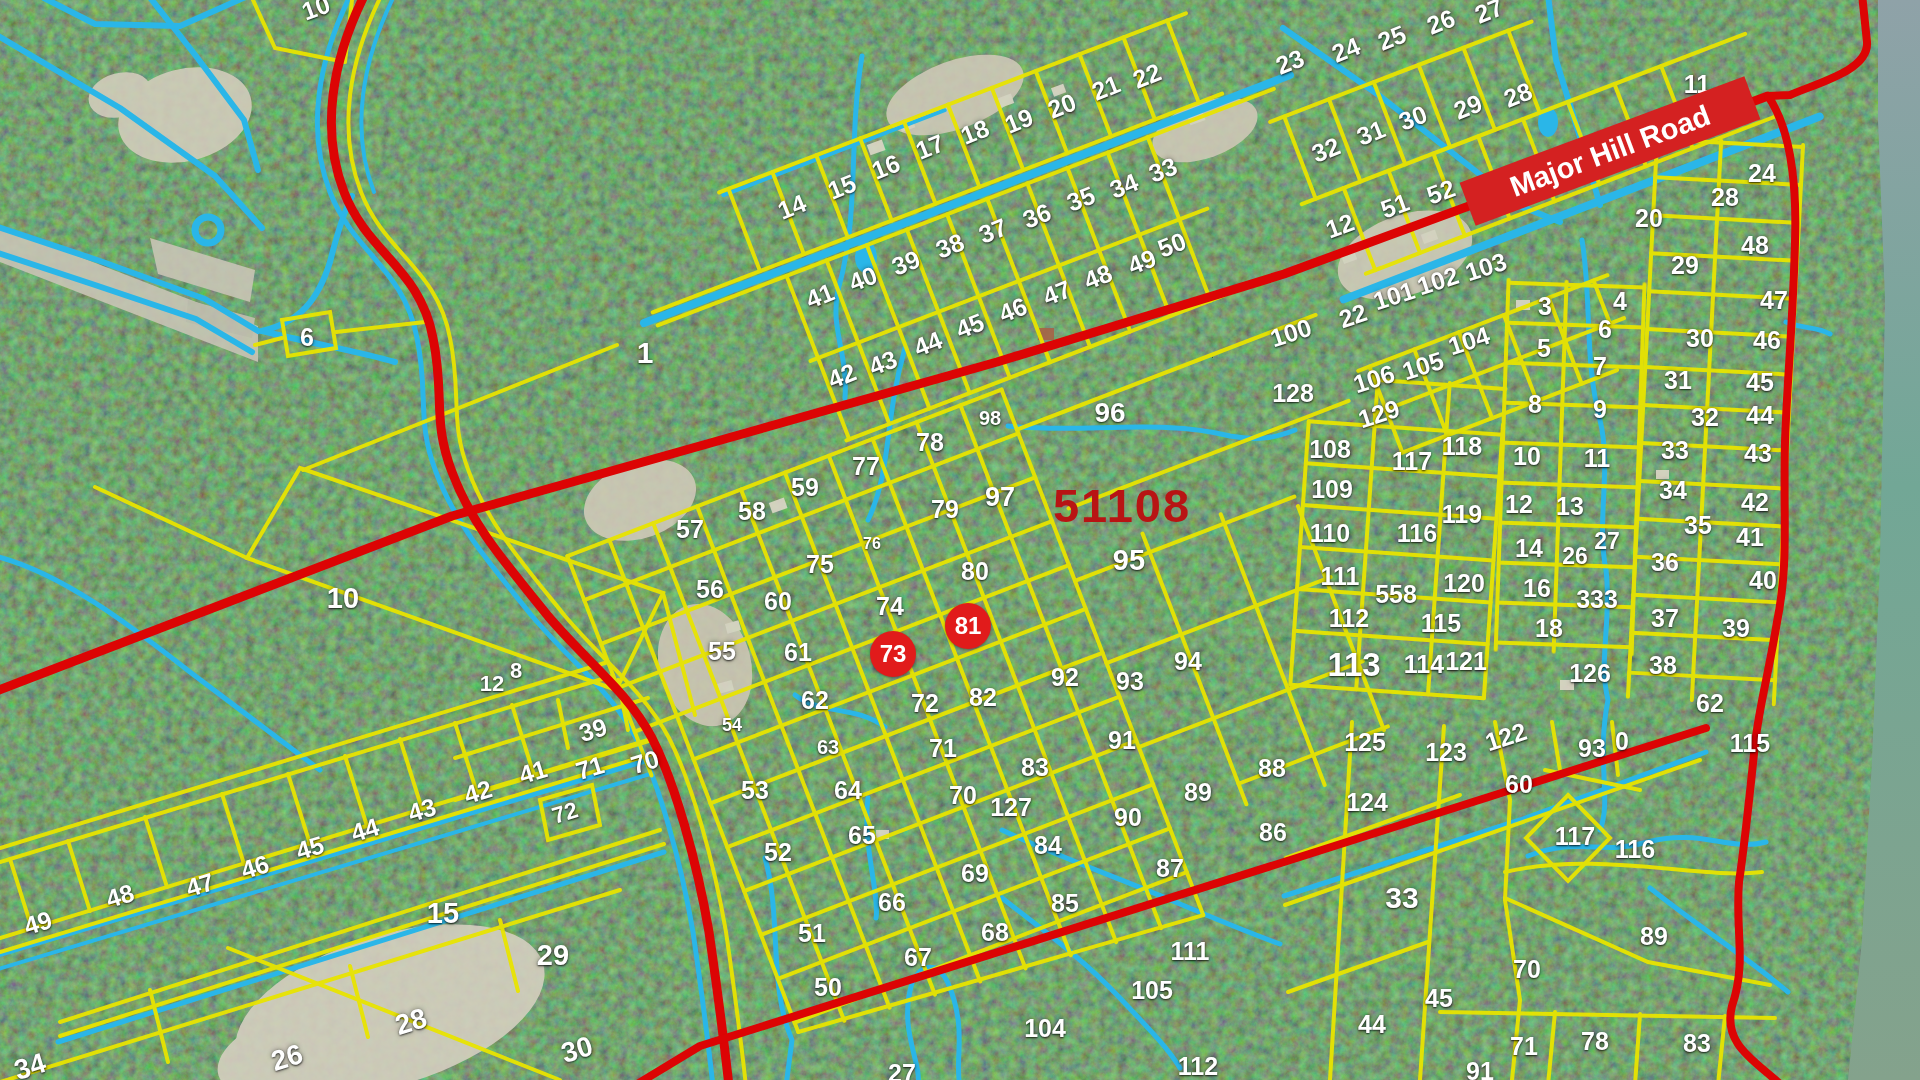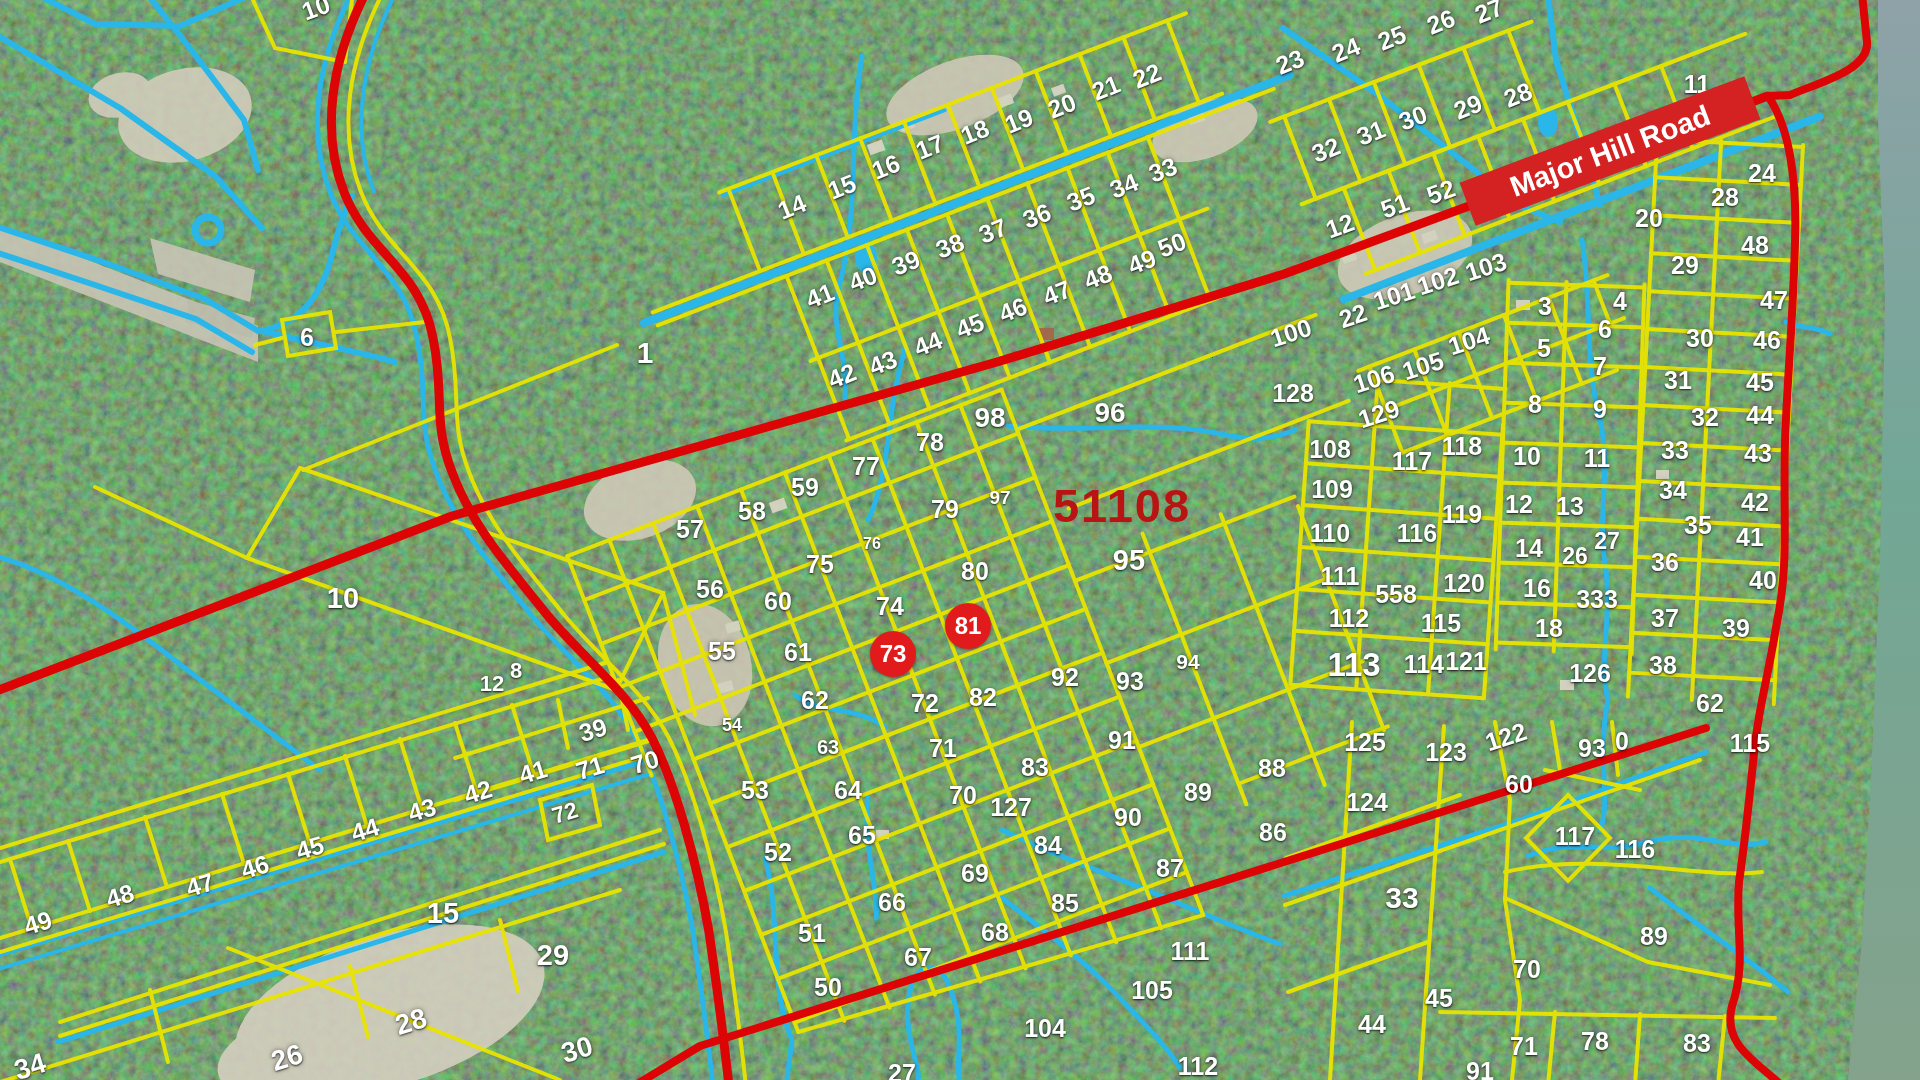--- a/index.html
+++ b/index.html
@@ -388,39 +388,39 @@
       <span class="lbl" style="left: 1394px; top: 296px; font-size: 25px; transform: translate(-50%, -50%) rotate(-18deg);">101</span>
       <span class="lbl" style="left: 1438px; top: 281px; font-size: 25px; transform: translate(-50%, -50%) rotate(-18deg);">102</span>
       <span class="lbl" style="left: 1486px; top: 267px; font-size: 25px; transform: translate(-50%, -50%) rotate(-18deg);">103</span>
       <span class="lbl" style="left: 1469px; top: 341px; font-size: 25px; transform: translate(-50%, -50%) rotate(-18deg);">104</span>
       <span class="lbl" style="left: 1423px; top: 366px; font-size: 25px; transform: translate(-50%, -50%) rotate(-18deg);">105</span>
       <span class="lbl" style="left: 1374px; top: 379px; font-size: 25px; transform: translate(-50%, -50%) rotate(-18deg);">106</span>
       <span class="lbl" style="left: 1379px; top: 414px; font-size: 25px; transform: translate(-50%, -50%) rotate(-18deg);">129</span>
       <span class="lbl" style="left: 1293px; top: 393px; font-size: 25px; transform: translate(-50%, -50%) rotate(0deg);">128</span>
       <span class="lbl" style="left: 1110px; top: 413px; font-size: 28px; transform: translate(-50%, -50%) rotate(0deg);">96</span>
       <span class="lbl" style="left: 1129px; top: 560px; font-size: 29px; transform: translate(-50%, -50%) rotate(0deg);">95</span>
-      <span class="lbl" style="left: 990px; top: 418px; font-size: 28px; transform: translate(-50%, -50%) rotate(0deg);">98</span>
+      <span class="lbl" style="left: 990px; top: 418px; font-size: 20px; transform: translate(-50%, -50%) rotate(0deg);">98</span>
       <span class="lbl" style="left: 930px; top: 442px; font-size: 25px; transform: translate(-50%, -50%) rotate(0deg);">78</span>
       <span class="lbl" style="left: 866px; top: 466px; font-size: 25px; transform: translate(-50%, -50%) rotate(0deg);">77</span>
-      <span class="lbl" style="left: 1000px; top: 497px; font-size: 19px; transform: translate(-50%, -50%) rotate(0deg);">97</span>
+      <span class="lbl" style="left: 1000px; top: 497px; font-size: 27px; transform: translate(-50%, -50%) rotate(0deg);">97</span>
       <span class="lbl" style="left: 945px; top: 509px; font-size: 25px; transform: translate(-50%, -50%) rotate(0deg);">79</span>
       <span class="lbl" style="left: 872px; top: 544px; font-size: 16px; transform: translate(-50%, -50%) rotate(0deg);">76</span>
       <span class="lbl" style="left: 820px; top: 564px; font-size: 25px; transform: translate(-50%, -50%) rotate(0deg); text-align: right;">75</span>
       <span class="lbl" style="left: 805px; top: 487px; font-size: 25px; transform: translate(-50%, -50%) rotate(0deg);">59</span>
       <span class="lbl" style="left: 752px; top: 511px; font-size: 25px; transform: translate(-50%, -50%) rotate(0deg);">58</span>
       <span class="lbl" style="left: 690px; top: 529px; font-size: 25px; transform: translate(-50%, -50%) rotate(0deg);">57</span>
       <span class="lbl" style="left: 710px; top: 589px; font-size: 25px; transform: translate(-50%, -50%) rotate(0deg);">56</span>
       <span class="lbl" style="left: 778px; top: 601px; font-size: 25px; transform: translate(-50%, -50%) rotate(0deg);">60</span>
       <span class="lbl" style="left: 975px; top: 571px; font-size: 25px; transform: translate(-50%, -50%) rotate(0deg);">80</span>
       <span class="lbl" style="left: 890px; top: 606px; font-size: 25px; transform: translate(-50%, -50%) rotate(0deg);">74</span>
       <span class="lbl" style="left: 722px; top: 651px; font-size: 25px; transform: translate(-50%, -50%) rotate(0deg);">55</span>
       <span class="lbl" style="left: 798px; top: 652px; font-size: 25px; transform: translate(-50%, -50%) rotate(0deg);">61</span>
       <span class="lbl" style="left: 1065px; top: 677px; font-size: 25px; transform: translate(-50%, -50%) rotate(0deg);">92</span>
       <span class="lbl" style="left: 1130px; top: 681px; font-size: 25px; transform: translate(-50%, -50%) rotate(0deg);">93</span>
-      <span class="lbl" style="left: 1188px; top: 661px; font-size: 21px; transform: translate(-50%, -50%) rotate(0deg);">94</span>
+      <span class="lbl" style="left: 1188px; top: 661px; font-size: 25px; transform: translate(-50%, -50%) rotate(0deg);">94</span>
       <span class="lbl" style="left: 983px; top: 697px; font-size: 25px; transform: translate(-50%, -50%) rotate(0deg);">82</span>
       <span class="lbl" style="left: 815px; top: 700px; font-size: 25px; transform: translate(-50%, -50%) rotate(0deg);">62</span>
       <span class="lbl" style="left: 925px; top: 703px; font-size: 25px; transform: translate(-50%, -50%) rotate(0deg);">72</span>
       <span class="lbl" style="left: 732px; top: 725px; font-size: 18px; transform: translate(-50%, -50%) rotate(0deg);">54</span>
       <span class="lbl" style="left: 828px; top: 747px; font-size: 20px; transform: translate(-50%, -50%) rotate(0deg);">63</span>
       <span class="lbl" style="left: 943px; top: 748px; font-size: 25px; transform: translate(-50%, -50%) rotate(0deg);">71</span>
       <span class="lbl" style="left: 755px; top: 790px; font-size: 25px; transform: translate(-50%, -50%) rotate(0deg);">53</span>
       <span class="lbl" style="left: 848px; top: 790px; font-size: 25px; transform: translate(-50%, -50%) rotate(0deg);">64</span>
       <span class="lbl" style="left: 963px; top: 795px; font-size: 25px; transform: translate(-50%, -50%) rotate(0deg);">70</span>
       <span class="lbl" style="left: 862px; top: 835px; font-size: 25px; transform: translate(-50%, -50%) rotate(0deg);">65</span>

